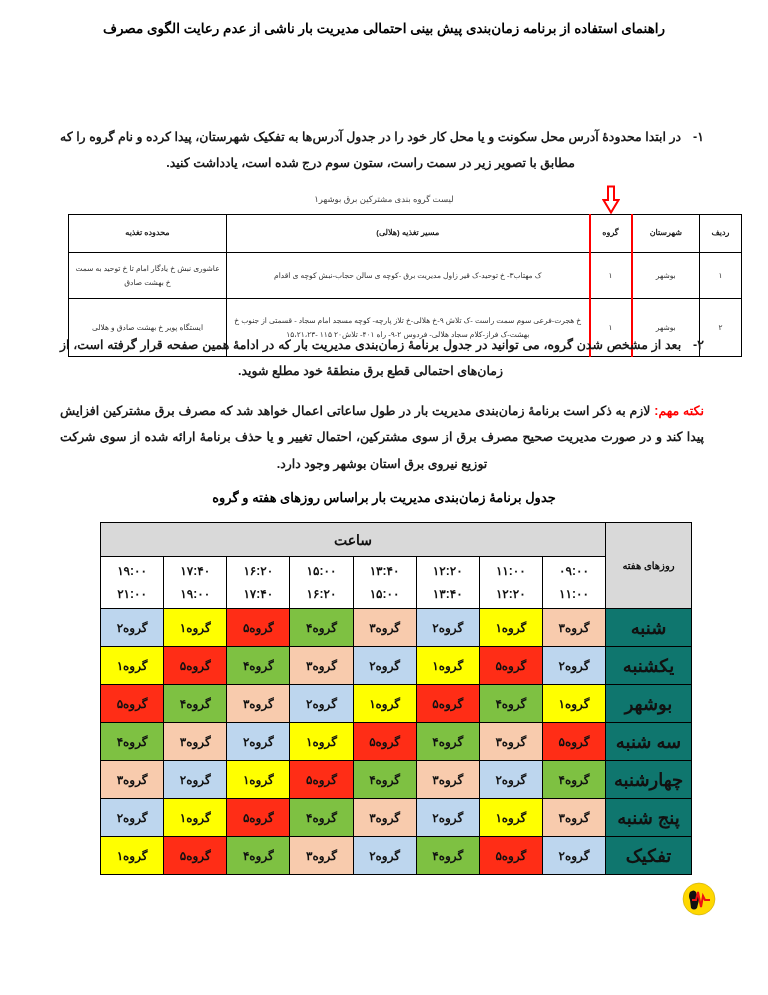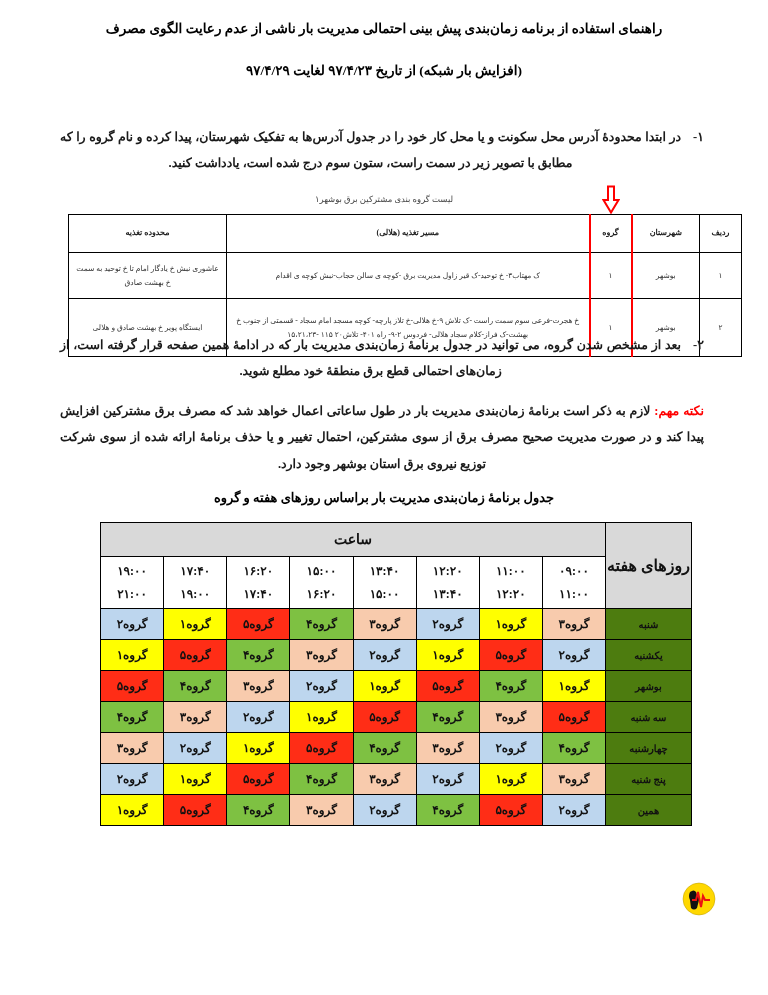--- a/index.html
+++ b/index.html
@@ -1,20 +1,20 @@
 <!DOCTYPE html>
 <html lang="fa" dir="rtl"><head>
 <meta charset="utf-8">
 <style>
   * { margin:0; padding:0; box-sizing:border-box; }
   html,body { background:#888; }
   .page {
     position:relative; width:768px; height:995px; margin:0 auto;
     background:#ffffff; overflow:hidden;
-    font-family:Liberation Serif, serif; color:#1a1a1a; direction:rtl;
+    font-family:Liberation Sans, sans-serif; color:#1a1a1a; direction:rtl;
   }
   .abs { position:absolute; }
   .doc-title { left:0; right:0; text-align:center; font-size:13.5px; font-weight:700; color:#000; }
   .title1 { top:20px; }
   .title2 { top:62px; }
   .para { right:64px; left:60px; font-size:12.5px; font-weight:700; line-height:2.1;
           text-align:justify; text-align-last:center; }
   .num-item { display:flex; gap:12px; }
   .num-item .marker { flex:0 0 auto; font-weight:700; }
   .num-item .body { flex:1 1 auto; text-align:justify; text-align-last:center; }
@@ -30,37 +30,36 @@
   .addr tr.r2 td { height:58px; }
   .addr .grp { border-left:2px solid #ff0000; border-right:2px solid #ff0000; }
   .arrow-box { position:absolute; top:-29px; right:122px; width:18px; height:29px; }
 
   .sched-title { top:490px; left:0; right:0; text-align:center; font-size:13px; font-weight:700; color:#000; }
   .sched-wrap { top:522px; right:76px; }
   .sched { border-collapse:collapse; table-layout:fixed; width:592px; }
   .sched th, .sched td { border:1.6px solid #000; text-align:center; vertical-align:middle;
     font-weight:700; color:#111; }
   .sched .hour-h { background:#d9d9d9; font-size:14px; height:34px; }
-  .sched .days-h { background:#d9d9d9; font-size:16px; width:86px; line-height:1.7;margin-top:39px; }
+  .sched .days-h { background:#d9d9d9; font-size:10px; width:86px; line-height:1.7;margin-top:39px; }
   .sched th.time { height:52px; font-size:12px; line-height:1.9; background:#fff; }
-  .sched td.slot { height:31px; font-size:12px; }
-  .sched td.day { background:#4d7c0f; font-size:10px; }
+  .sched td.slot { height:38px; font-size:12px; }
+  .sched td.day { background:#0f766e; font-size:18px; }
 
   .footer { top:882px; right:52px; left:40px; display:flex; align-items:center;
     justify-content:flex-start; gap:8px; }
   .footer .txt { font-size:12.5px; font-weight:700; color:#000; }
   .logo { width:34px; height:34px; flex:0 0 auto; }
 </style>
 </head>
 <body>
 
 <div class="page">
 
   <div class="abs doc-title title1">راهنمای استفاده از برنامه زمان‌بندی پیش بینی احتمالی مدیریت بار ناشی از عدم رعایت الگوی مصرف</div>
-  <div class="abs doc-title title2">(افزایش بار شبکه) از تاریخ ۹۷/۴/۲۳  لغایت ۹۷/۴/۲۹</div>
 
   <div class="abs para num-item" style="top:124px;">
     <span class="marker">۱-</span>
     <span class="body">در ابتدا محدودهٔ آدرس محل سکونت و یا محل کار خود را در جدول آدرس‌ها به تفکیک شهرستان، پیدا کرده و نام گروه را که مطابق با تصویر زیر در سمت راست، ستون سوم درج شده است، یادداشت کنید.</span>
   </div>
 
   <div class="abs caption">لیست گروه بندی مشترکین برق بوشهر۱</div>
 
   <div class="abs addr-wrap">
     <div class="arrow-box">
@@ -219,21 +218,21 @@
             <td class="slot" style="background: rgb(248, 203, 173);">گروه۳</td>
             <td class="slot" style="background: rgb(255, 255, 0);">گروه۱</td>
             <td class="slot" style="background: rgb(189, 214, 238);">گروه۲</td>
             <td class="slot" style="background: rgb(248, 203, 173);">گروه۳</td>
             <td class="slot" style="background: rgb(126, 193, 66);">گروه۴</td>
             <td class="slot" style="background: rgb(255, 45, 22);">گروه۵</td>
             <td class="slot" style="background: rgb(255, 255, 0);">گروه۱</td>
             <td class="slot" style="background: rgb(189, 214, 238);">گروه۲</td>
           </tr>
           <tr>
-            <td class="day">همین</td>
+            <td class="day">تفکیک</td>
             <td class="slot" style="background: rgb(189, 214, 238);">گروه۲</td>
             <td class="slot" style="background: rgb(255, 45, 22);">گروه۵</td>
             <td class="slot" style="background: rgb(126, 193, 66);">گروه۴</td>
             <td class="slot" style="background: rgb(189, 214, 238);">گروه۲</td>
             <td class="slot" style="background: rgb(248, 203, 173);">گروه۳</td>
             <td class="slot" style="background: rgb(126, 193, 66);">گروه۴</td>
             <td class="slot" style="background: rgb(255, 45, 22);">گروه۵</td>
             <td class="slot" style="background: rgb(255, 255, 0);">گروه۱</td>
           </tr>
         </tbody>

